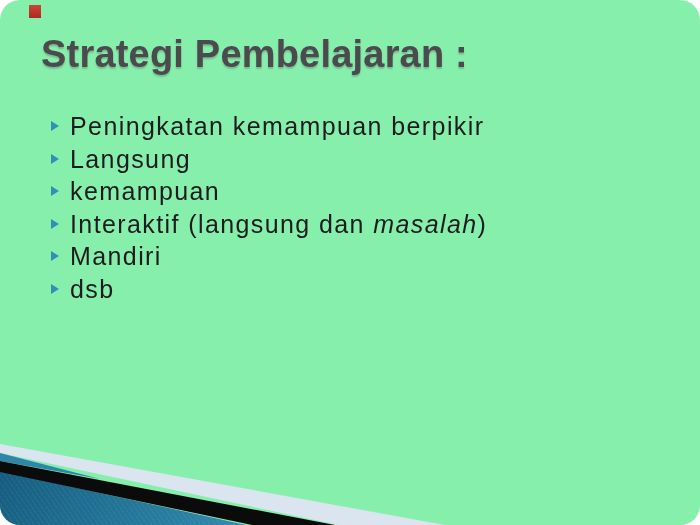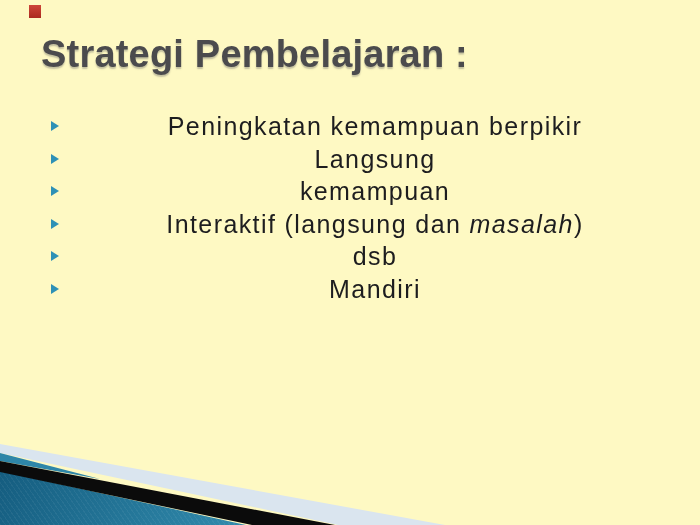--- a/index.html
+++ b/index.html
@@ -1,22 +1,23 @@
 <!DOCTYPE html>
 <html><head>
 <meta charset="utf-8">
 <style>
   html, body { margin: 0; padding: 0; background: #ffffff; }
   .slide {
     position: relative;
     width: 700px;
     height: 525px;
-    background: #fef9c3;
+    background: #86efac;
     overflow: hidden;
     font-family: "Liberation Sans", sans-serif;
+    border-radius: 20px;
   }
   .accent-bar {
     position: absolute;
     left: 29px;
     top: 5px;
     width: 12px;
     height: 13px;
     background: linear-gradient(#cd4538, #ab2a1f);
   }
   .slide-title {
@@ -31,21 +32,20 @@
     white-space: nowrap;
   }
   .bullet-list {
     position: absolute;
     left: 50px;
     top: 110px;
     width: 630px;
     margin: 0;
     padding: 0;
     list-style: none;
-    text-align: center;
   }
   .bullet-item {
     position: relative;
     padding-left: 20px;
     font-size: 25px;
     line-height: 32.5px;
     letter-spacing: 1.4px;
     color: #1d1d1f;
   }
   .bullet-item .marker {
@@ -119,27 +119,27 @@
       </li>
       <li class="bullet-item">
         <span class="marker"></span>
         <div class="bullet-content">
           <div class="bullet-line"><span>Interaktif (langsung dan </span><em>masalah</em><span>)</span></div>
         </div>
       </li>
       <li class="bullet-item">
         <span class="marker"></span>
         <div class="bullet-content">
-          <div class="bullet-line"><span>dsb</span></div>
+          <div class="bullet-line"><span>Mandiri</span></div>
         </div>
       </li>
       <li class="bullet-item">
         <span class="marker"></span>
         <div class="bullet-content">
-          <div class="bullet-line"><span>Mandiri</span></div>
+          <div class="bullet-line"><span>dsb</span></div>
         </div>
       </li>
     </ul>
 
   <div class="footer-deco">
     <div class="f-pale"></div>
     <div class="f-sliver"></div>
     <div class="f-teal"></div>
     <div class="f-black"></div>
   </div>

